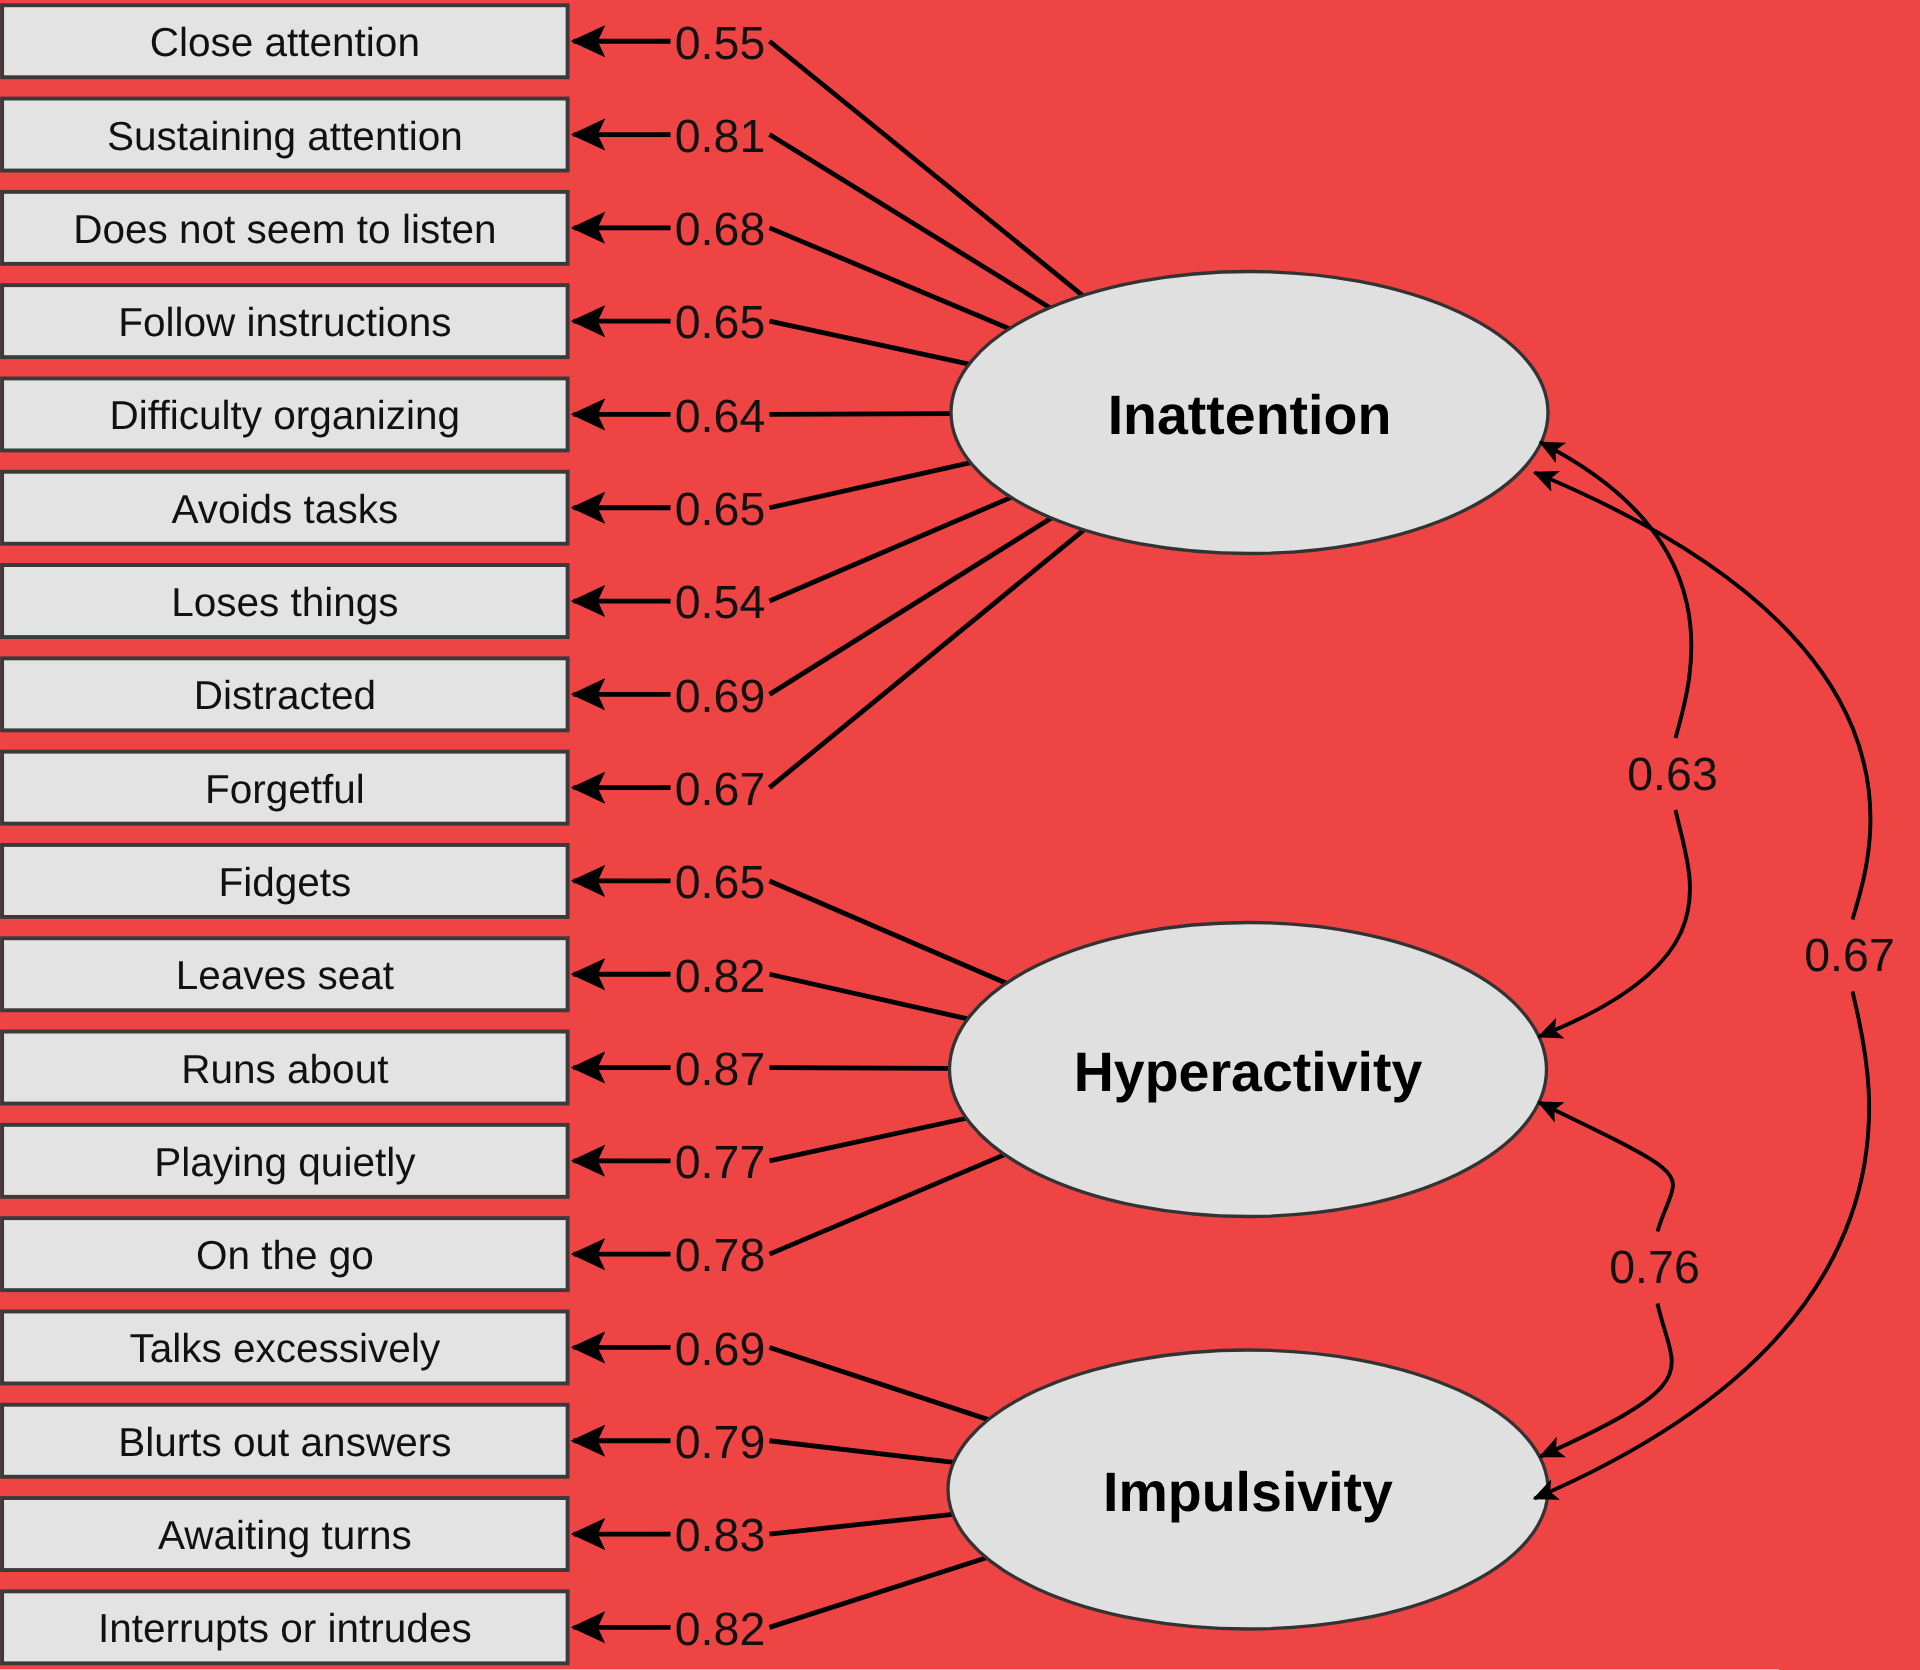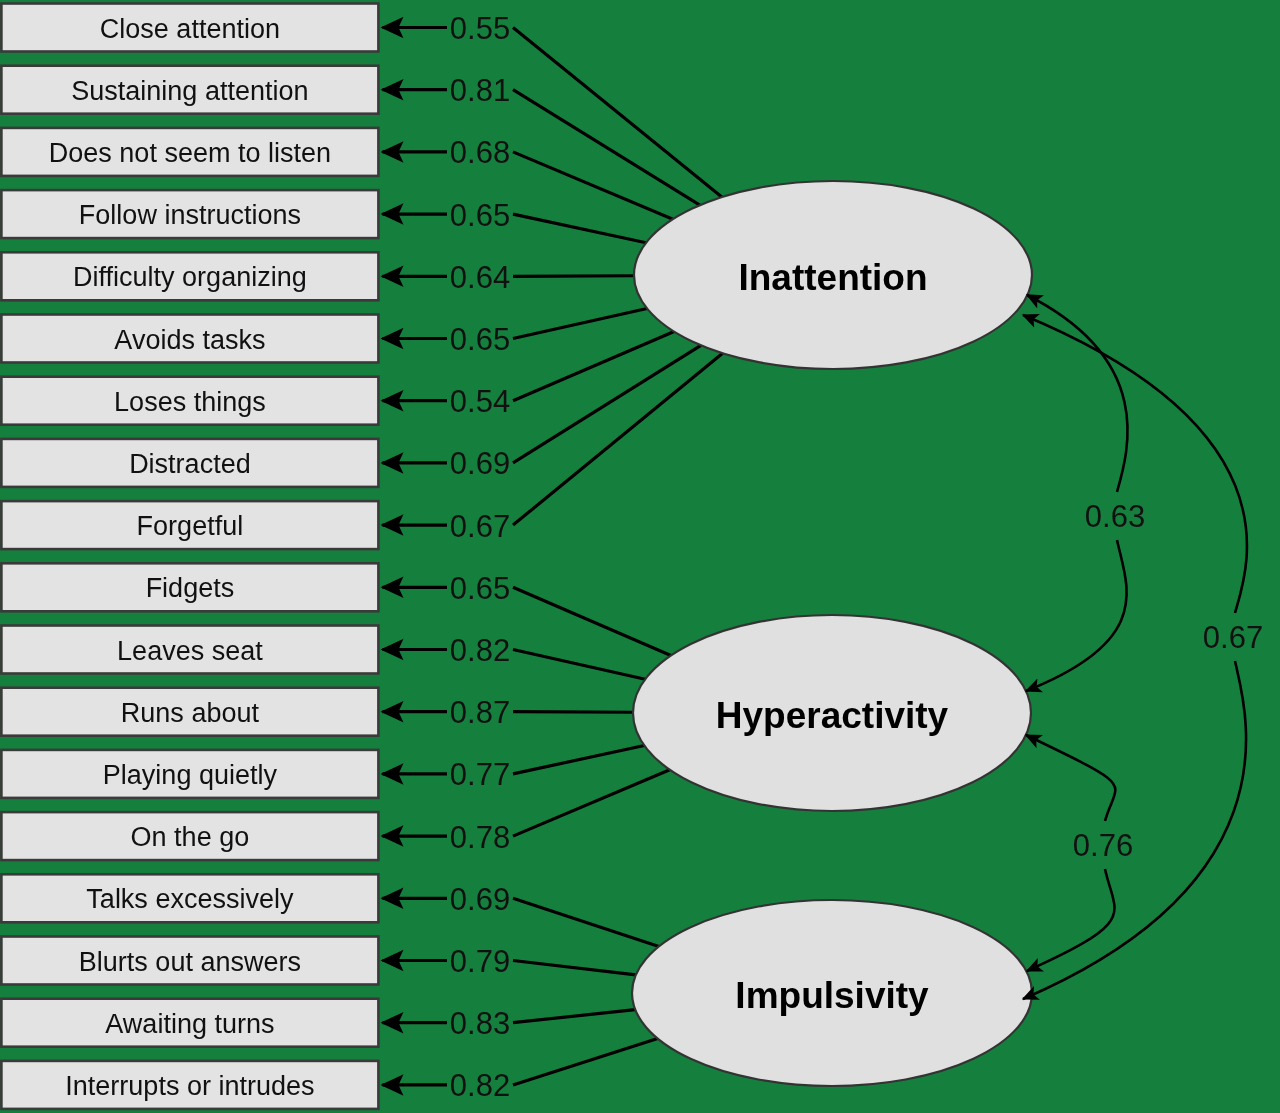--- a/index.html
+++ b/index.html
@@ -10,21 +10,21 @@
   body {
     font-family: "Liberation Sans", sans-serif;
     width: 1280px;
     height: 1113px;
     overflow: hidden;
   }
   #diagram-root {
     position: relative;
     width: 1280px;
     height: 1113px;
-    background: #15803d;
+    background: #ef4444;
   }
   #sem-svg {
     position: absolute;
     top: 0;
     left: 0;
     width: 1280px;
     height: 1113px;
     display: block;
   }
   .indicator-rect {

